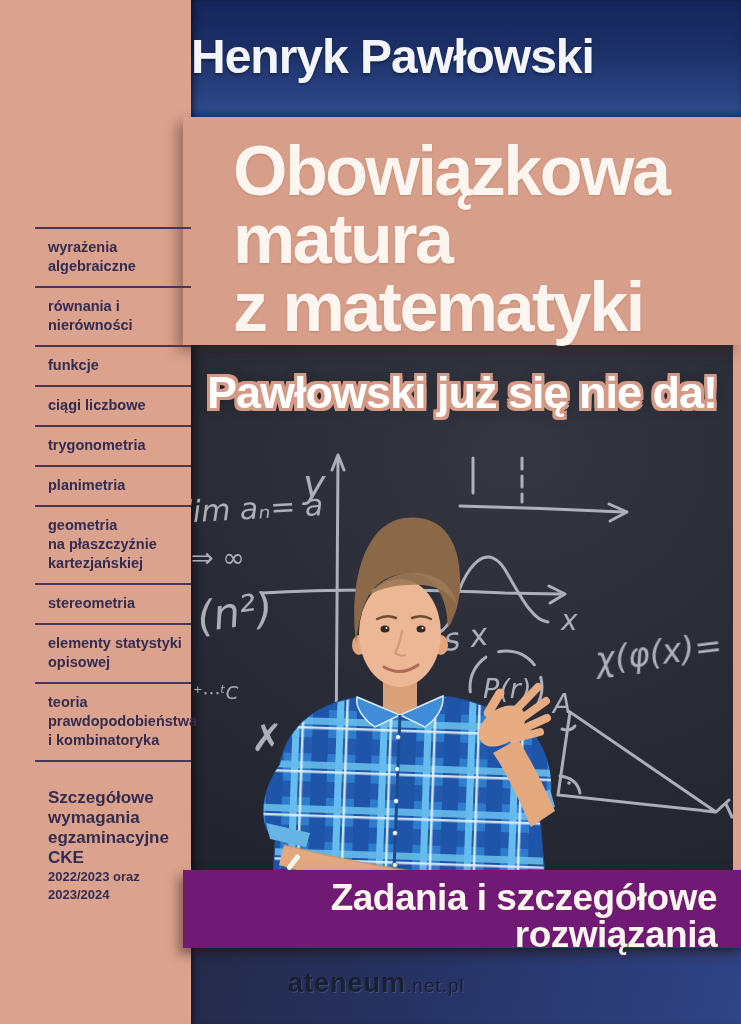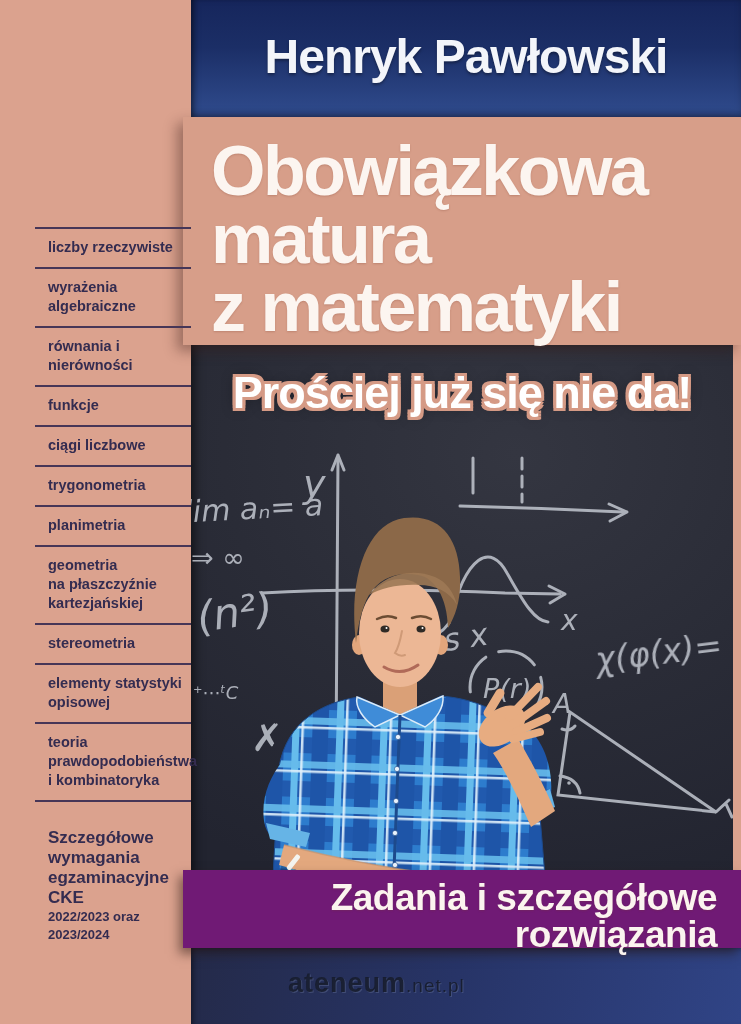--- a/index.html
+++ b/index.html
@@ -7,34 +7,34 @@
     position:relative;width:741px;height:1024px;overflow:hidden;
     background:#dba28e;
     font-family:"Liberation Sans","DejaVu Sans",sans-serif;
     margin:0 auto;
   }
   
   .top-banner{
     position:absolute;left:191px;top:0;width:550px;height:117px;z-index:2;
     background:linear-gradient(180deg,#16265c 0%,#1b2e66 40%,#304c8e 100%);
     box-shadow:inset 5px 0 7px -3px rgba(0,0,0,.55), inset 0 -5px 9px -3px rgba(0,0,0,.35);
-    display:flex;align-items:center;justify-content:center;
+    display:flex;align-items:center;
   }
   .author{
     color:#f3f5fa;font-size:48px;font-weight:700;letter-spacing:-1px;
     padding-bottom:4px;text-shadow:0 2px 3px rgba(0,0,0,.35);
   }
   
   .title-box{
     position:absolute;left:183px;top:117px;width:558px;height:228px;z-index:2;
     background:#d79e89;
     box-shadow:-6px 6px 12px rgba(60,30,25,.4);
     padding:0;box-sizing:border-box;
   }
-  .title-inner{padding:20px 0 0 28px;}
+  .title-inner{padding:20px 0 0 50px;}
   .title-line{
     font-size:70px;line-height:68px;font-weight:700;color:#fcf5f0;letter-spacing:-2.5px;
     text-shadow:0 1px 2px rgba(120,60,45,.25);
   }
   
   .board{
     position:absolute;left:191px;top:345px;width:542px;height:605px;z-index:1;
     background:radial-gradient(120% 90% at 60% 18%, #343641 0%, #2a2c37 45%, #222430 85%);
     box-shadow:inset 7px 0 12px -5px rgba(0,0,0,.7);
   }
@@ -121,21 +121,21 @@
 
   <div class="title-box">
     <div class="title-inner">
       <div class="title-line">Obowiązkowa</div>
       <div class="title-line">matura</div>
       <div class="title-line">z matematyki</div>
     </div>
   </div>
 
   <div class="board">
-    <div class="tagline">Prościej już się nie da!</div>
+    <div class="tagline">Pawłowski już się nie da!</div>
 
     <svg class="scene" viewBox="0 0 542 525">
       <defs>
         <pattern id="plaid" width="44" height="44" patternUnits="userSpaceOnUse" patternTransform="rotate(2)">
           <rect width="44" height="44" fill="#2d7ccd"></rect>
           <rect x="0" y="0" width="16" height="44" fill="#1e55a8"></rect>
           <rect x="0" y="0" width="44" height="16" fill="#1e55a8" opacity=".85"></rect>
           <rect x="24" y="0" width="7" height="44" fill="#66bcec"></rect>
           <rect x="0" y="24" width="44" height="7" fill="#66bcec" opacity=".9"></rect>
           <rect x="33" y="0" width="2.5" height="44" fill="#dff0fb" opacity=".9"></rect>
@@ -249,21 +249,20 @@
     <div class="banner-line">rozwiązania</div>
   </div>
 
   <div class="navy-strip">
     <div class="watermark">
       <span class="wm-brand">ateneum</span><span class="wm-suffix">.net.pl</span>
     </div>
   </div>
 
   <div class="sidebar">
-    <div class="side-item">liczby rzeczywiste</div>
     <div class="side-item">wyrażenia algebraiczne</div>
     <div class="side-item">równania i nierówności</div>
     <div class="side-item">funkcje</div>
     <div class="side-item">ciągi liczbowe</div>
     <div class="side-item">trygonometria</div>
     <div class="side-item">planimetria</div>
     <div class="side-item">geometria
 na płaszczyźnie
 kartezjańskiej</div>
     <div class="side-item">stereometria</div>

